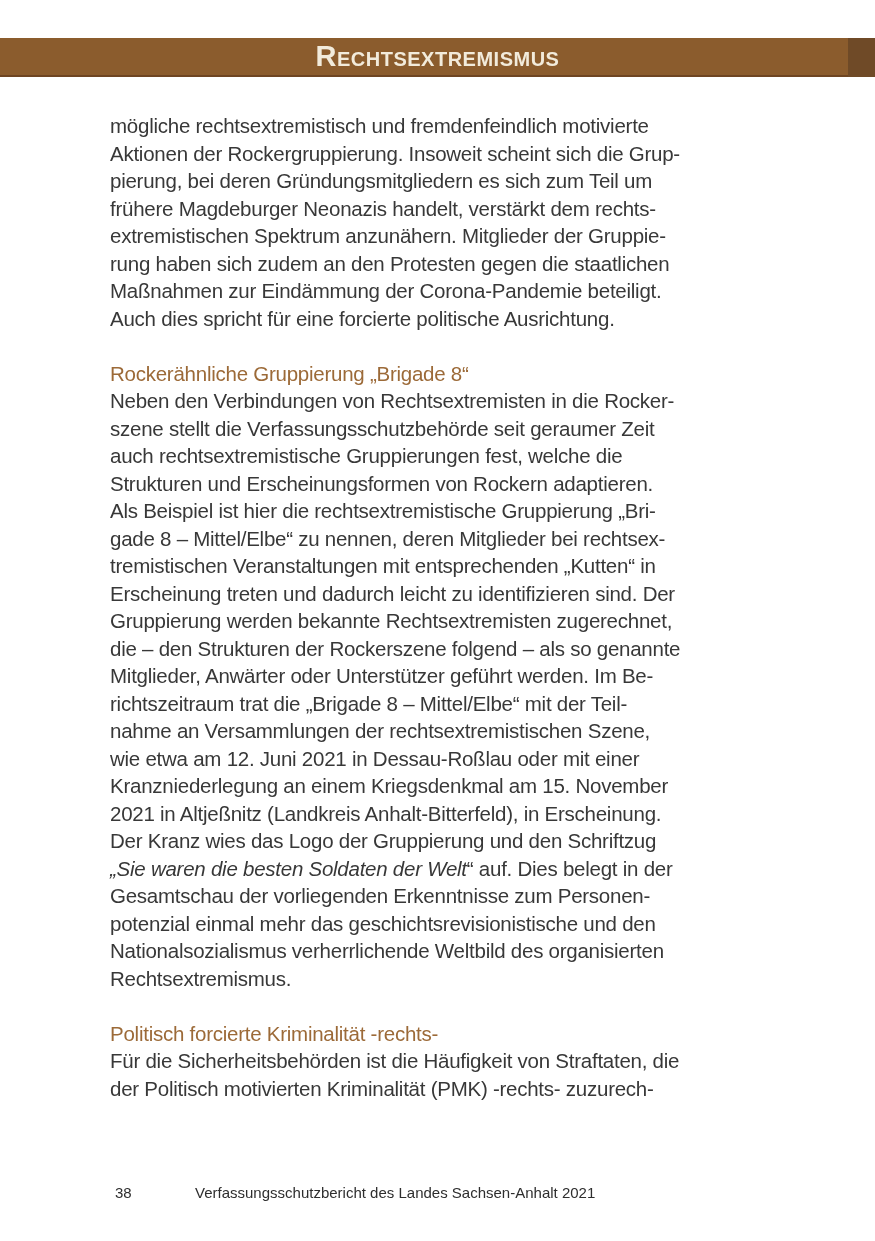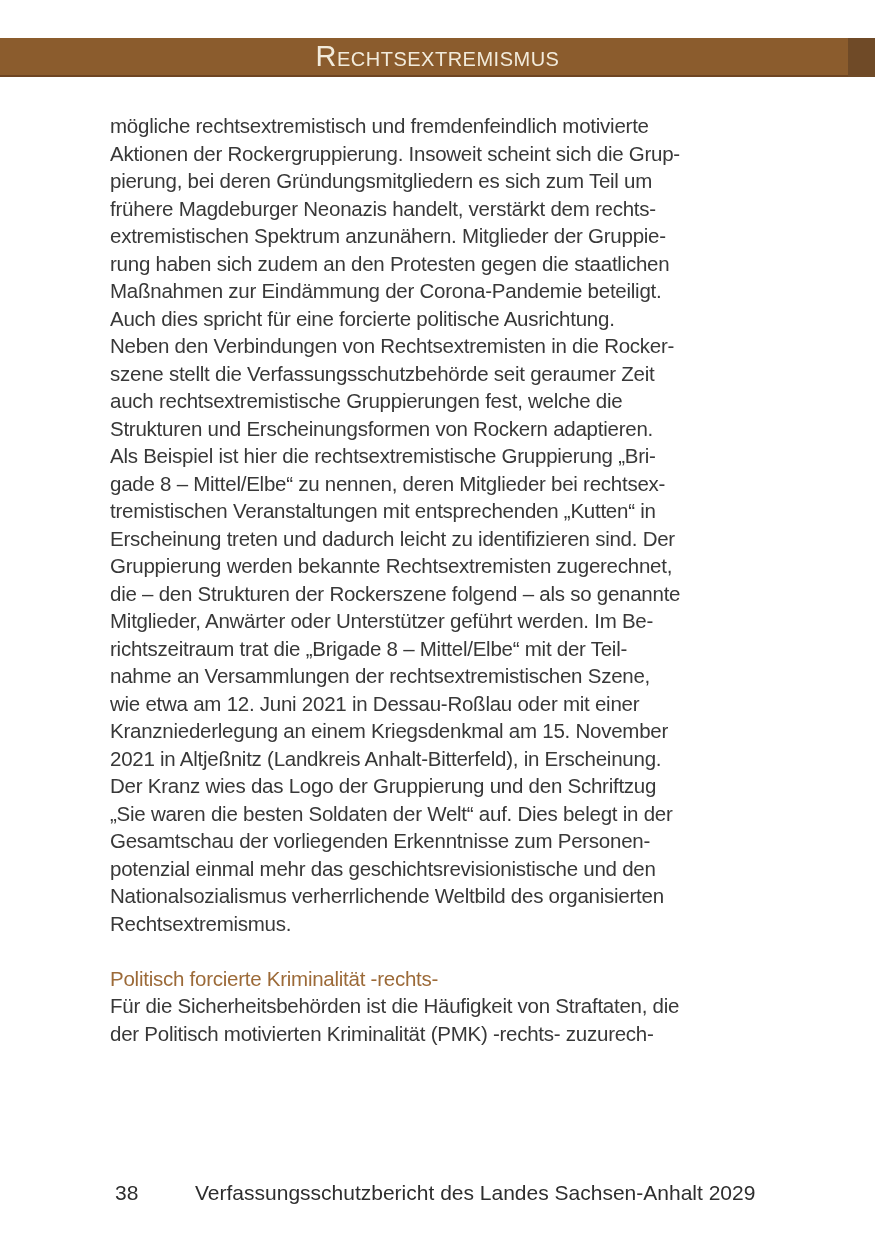--- a/index.html
+++ b/index.html
@@ -16,21 +16,21 @@
     border-bottom:2px solid #6e4522;
     text-align:center;
   }
   .header-title{
     display:inline-block;
     font-variant:small-caps;
     font-size:29px;
     line-height:37px;
     letter-spacing:0.5px;
     color:#f2ebdb;
-    font-weight:400;
+    font-weight:700;
   }
   .header-tab{
     position:absolute;right:0;top:0;width:27px;height:39px;
     background:#6f4a27;
   }
   .content{
     position:absolute;left:110px;top:112px;width:700px;
     font-size:20.5px;
     line-height:27.5px;
     letter-spacing:-0.25px;
@@ -41,24 +41,24 @@
     white-space:pre;
   }
   .subheading{
     margin:27.5px 0 0 0;
     font-size:20.5px;
     line-height:27.5px;
     font-weight:400;
     color:#9c6a38;
     white-space:pre;
   }
-  .italic{}
+  .italic{font-style:italic;}
   .footer{
     position:absolute;left:115px;top:1180px;width:700px;
-    font-size:21px;line-height:26px;color:#2e2e2e;
+    font-size:15px;line-height:26px;color:#2e2e2e;
     display:flex;
   }
   .footer .page-num{display:inline-block;width:80px;}
 </style>
 </head>
 <body>
 
 <div class="page">
 
   <div class="header-bar">
@@ -70,20 +70,21 @@
 
     <p class="body-par">mögliche rechtsextremistisch und fremdenfeindlich motivierte
 Aktionen der Rockergruppierung. Insoweit scheint sich die Grup-
 pierung, bei deren Gründungsmitgliedern es sich zum Teil um
 frühere Magdeburger Neonazis handelt, verstärkt dem rechts-
 extremistischen Spektrum anzunähern. Mitglieder der Gruppie-
 rung haben sich zudem an den Protesten gegen die staatlichen
 Maßnahmen zur Eindämmung der Corona-Pandemie beteiligt.
 Auch dies spricht für eine forcierte politische Ausrichtung.</p>
 
+    <h2 class="subheading">Rockerähnliche Gruppierung „Brigade 8“</h2>
 
     <p class="body-par"><span>Neben den Verbindungen von Rechtsextremisten in die Rocker-
 szene stellt die Verfassungsschutzbehörde seit geraumer Zeit
 auch rechtsextremistische Gruppierungen fest, welche die
 Strukturen und Erscheinungsformen von Rockern adaptieren.
 Als Beispiel ist hier die rechtsextremistische Gruppierung „Bri-
 gade 8 – Mittel/Elbe“ zu nennen, deren Mitglieder bei rechtsex-
 tremistischen Veranstaltungen mit entsprechenden „Kutten“ in
 Erscheinung treten und dadurch leicht zu identifizieren sind. Der
 Gruppierung werden bekannte Rechtsextremisten zugerechnet,
@@ -103,16 +104,16 @@
 
     <h2 class="subheading">Politisch forcierte Kriminalität -rechts-</h2>
 
     <p class="body-par">Für die Sicherheitsbehörden ist die Häufigkeit von Straftaten, die
 der Politisch motivierten Kriminalität (PMK) -rechts- zuzurech-</p>
 
   </div>
 
   <div class="footer">
     <span class="page-num">38</span>
-    <span>Verfassungsschutzbericht des Landes Sachsen-Anhalt 2029</span>
+    <span>Verfassungsschutzbericht des Landes Sachsen-Anhalt 2021</span>
   </div>
 
 </div>
 
 </body></html>

